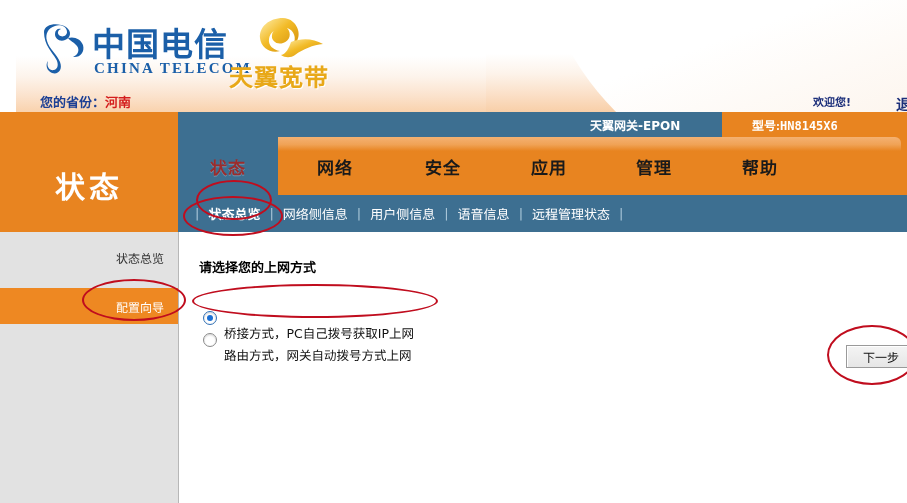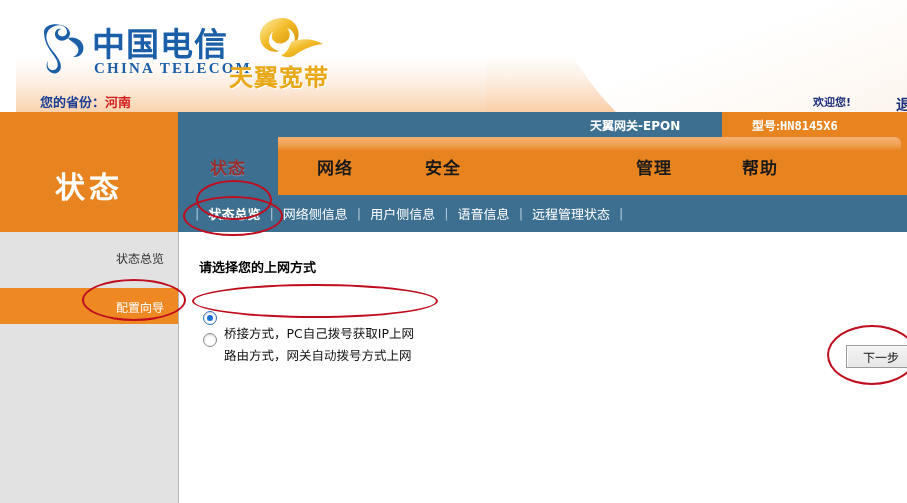--- a/index.html
+++ b/index.html
@@ -287,20 +287,23 @@
 
     <div class="tab active" style="left:178px;width:100px;">
       <span>状态</span>
     </div>
     <div class="tab" style="left:393px;width:100px;">
       <span>安全</span>
     </div>
     <div class="tab" style="left:285px;width:100px;">
       <span>网络</span>
     </div>
+    <div class="tab" style="left:499px;width:100px;">
+      <span>应用</span>
+    </div>
     <div class="tab" style="left:604px;width:100px;">
       <span>管理</span>
     </div>
     <div class="tab" style="left:710px;width:100px;">
       <span>帮助</span>
     </div>
   </div>
 
   <div class="panel-title">状态</div>
 

